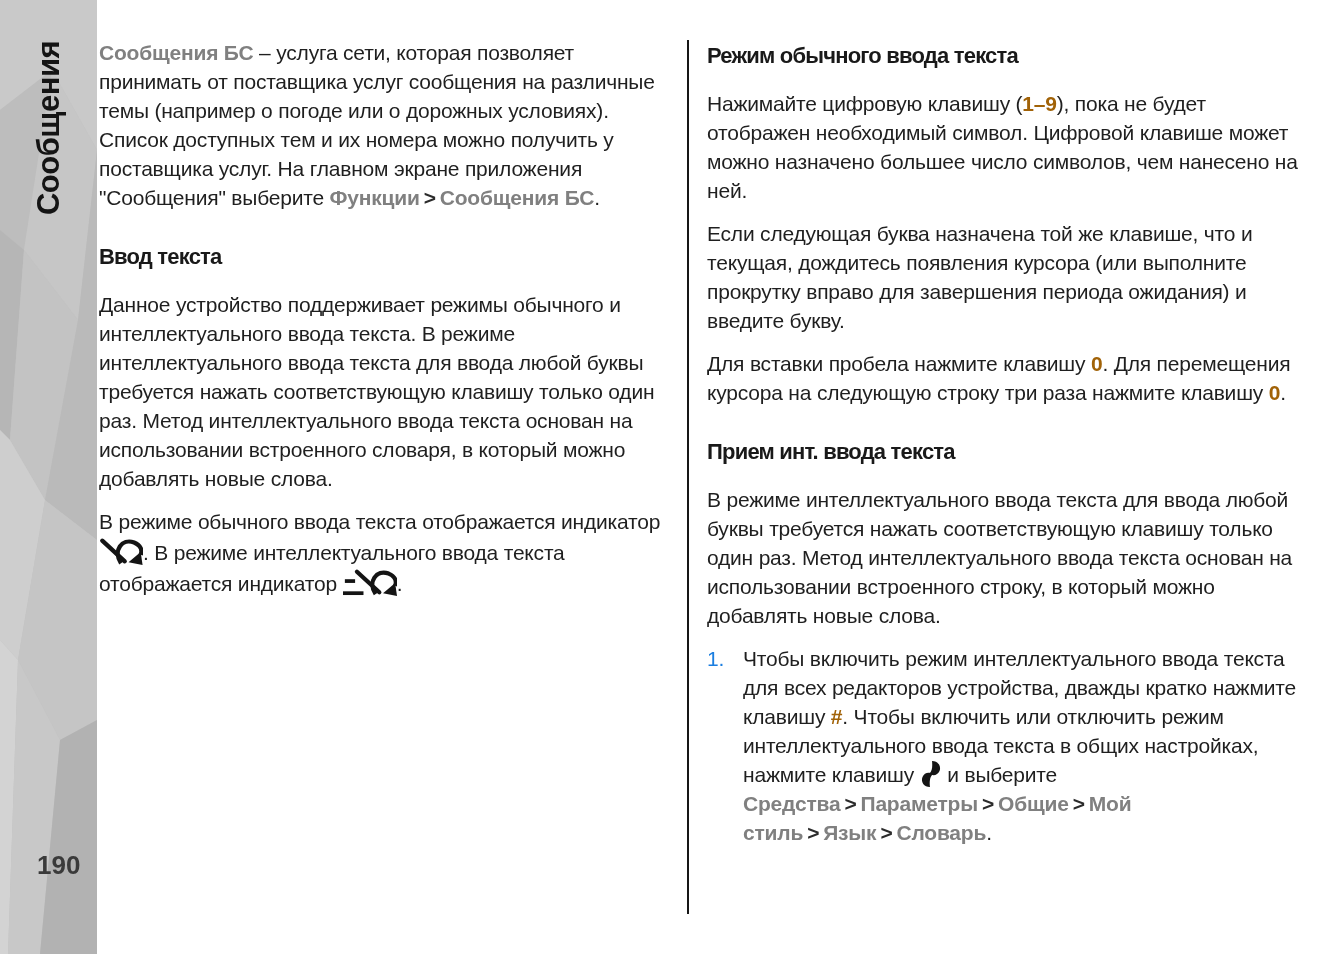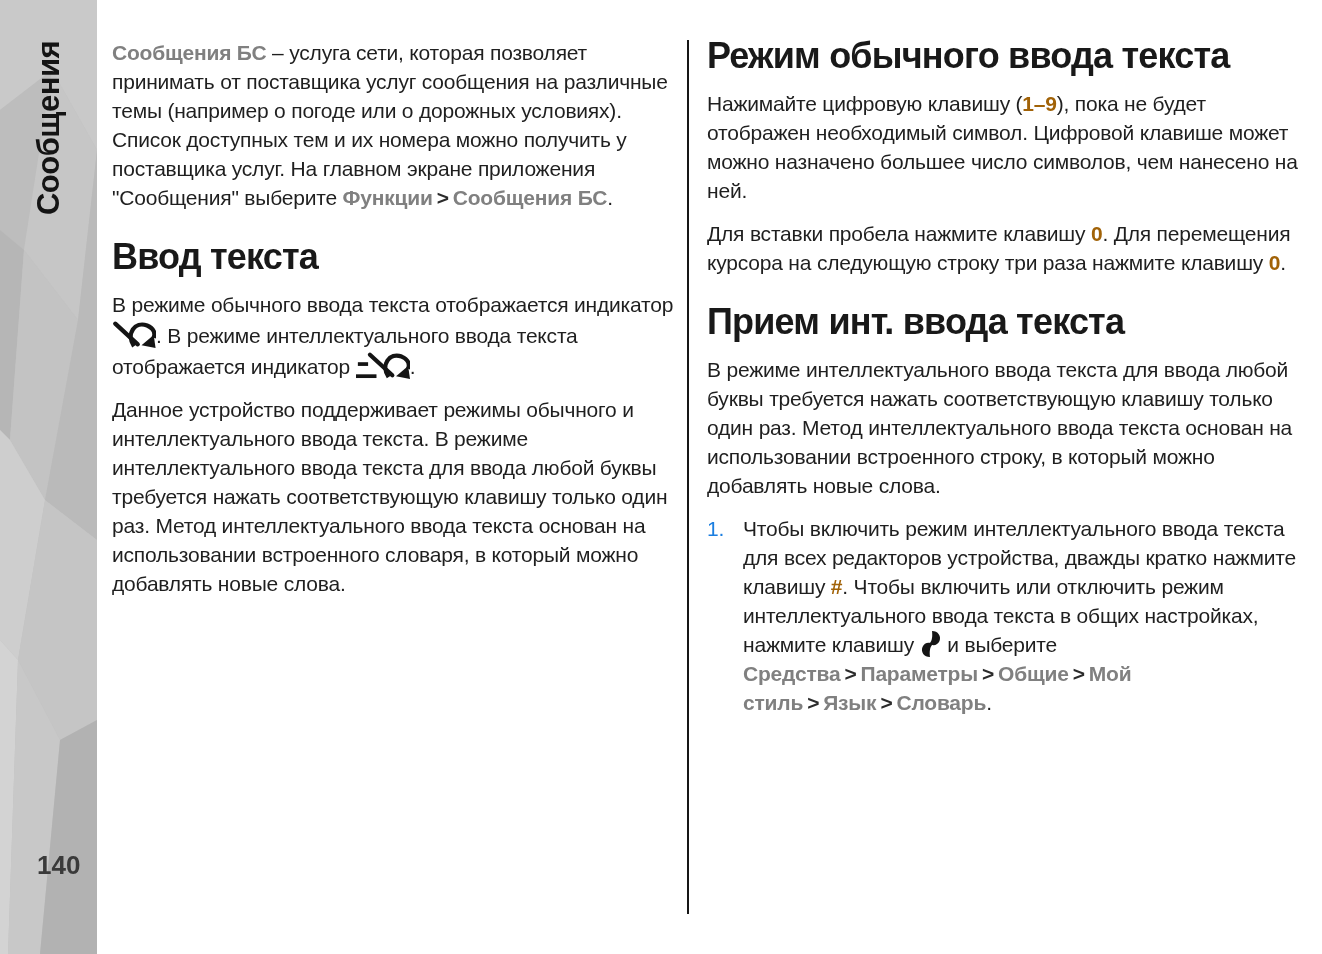--- a/index.html
+++ b/index.html
@@ -17,26 +17,26 @@
     transform:translate(-50%,-50%) rotate(-90deg);
     white-space:nowrap;font-size:31px;font-weight:700;color:#141414;
     letter-spacing:-0.5px;
   }
   .page-number{
     position:absolute;left:37px;top:850px;
     font-size:26px;font-weight:700;color:#3a3a3a;letter-spacing:0;
   }
   
   .col{position:absolute;}
-  .col-left{left:112px;top:38px;width:566px;}
+  .col-left{left:99px;top:38px;width:566px;}
   .col-right{left:707px;top:36px;width:600px;}
   .divider{position:absolute;left:687px;top:40px;width:2px;height:874px;background:#161616;}
   p{margin:0 0 14px;font-size:21px;line-height:29px;}
   h2{
-    margin:25px 0 13px;font-size:36px;line-height:40px;font-weight:700;
+    margin:25px 0 13px;font-size:22px;line-height:40px;font-weight:700;
     color:#191919;letter-spacing:-0.8px;
   }
   .col-right h2:first-child{margin-top:0;}
   .s-n{color:#1f1f1f;}
   .s-g{color:#808080;font-weight:700;}
   .s-b{color:#a16207;font-weight:700;}
   .s-sep{color:#2b2b2b;font-weight:700;padding:0 4px;}
   .list-item{display:flex;font-size:21px;line-height:29px;margin:0 0 14px;}
   .li-num{flex:0 0 36px;color:#1b7ee0;}
   .li-body{flex:1 1 auto;}
@@ -55,39 +55,40 @@
     <polygon points="0,230 24,250 10,440 0,430" fill="#b6b6b6"></polygon>
     <polygon points="24,250 78,320 45,500 10,440" fill="#c3c3c3"></polygon>
     <polygon points="78,320 97,150 97,540 45,500" fill="#bababa"></polygon>
     <polygon points="0,430 10,440 45,500 18,660 0,640" fill="#cecece"></polygon>
     <polygon points="45,500 97,540 97,720 60,740 18,660" fill="#c5c5c5"></polygon>
     <polygon points="0,640 18,660 8,954 0,954" fill="#d3d3d3"></polygon>
     <polygon points="18,660 60,740 40,954 8,954" fill="#c8c8c8"></polygon>
     <polygon points="60,740 97,720 97,954 40,954" fill="#b2b2b2"></polygon>
   </svg>
   <div class="chapter-label">Сообщения</div>
-  <div class="page-number">140</div>
+  <div class="page-number">190</div>
 </aside>
 
 <div class="divider"></div>
 
 <main class="col col-left">
     <p><span class="s-g">Сообщения БС</span><span class="s-n"> – услуга сети, которая позволяет принимать от поставщика услуг сообщения на различные темы (например о погоде или о дорожных условиях). Список доступных тем и их номера можно получить у поставщика услуг. На главном экране приложения "Сообщения" выберите </span><span class="s-g">Функции</span><span class="s-sep">&gt;</span><span class="s-g">Сообщения БС</span><span class="s-n">.</span></p>
     <h2>Ввод текста</h2>
+    <p><span class="s-n">Данное устройство поддерживает режимы обычного и интеллектуального ввода текста. В режиме интеллектуального ввода текста для ввода любой буквы требуется нажать соответствующую клавишу только один раз. Метод интеллектуального ввода текста основан на использовании встроенного словаря, в который можно добавлять новые слова.</span></p>
     <p><span class="s-n">В режиме обычного ввода текста отображается индикатор </span><svg viewBox="0 0 46 32" class="inline-icon" style="width:44px;height:30px">
         <use href="#sym-pencil"></use>
       </svg><span class="s-n">. В режиме интеллектуального ввода текста отображается индикатор </span><svg viewBox="0 0 58 32" class="inline-icon" style="width:54px;height:30px">
         <use href="#sym-pencil-lines"></use>
       </svg><span class="s-n">.</span></p>
-    <p><span class="s-n">Данное устройство поддерживает режимы обычного и интеллектуального ввода текста. В режиме интеллектуального ввода текста для ввода любой буквы требуется нажать соответствующую клавишу только один раз. Метод интеллектуального ввода текста основан на использовании встроенного словаря, в который можно добавлять новые слова.</span></p>
   </main>
 
 <main class="col col-right">
     <h2>Режим обычного ввода текста</h2>
     <p><span class="s-n">Нажимайте цифровую клавишу (</span><span class="s-b">1–9</span><span class="s-n">), пока не будет отображен необходимый символ. Цифровой клавише может можно назначено большее число символов, чем нанесено на ней.</span></p>
+    <p><span class="s-n">Если следующая буква назначена той же клавише, что и текущая, дождитесь появления курсора (или выполните прокрутку вправо для завершения периода ожидания) и введите букву.</span></p>
     <p><span class="s-n">Для вставки пробела нажмите клавишу </span><span class="s-b">0</span><span class="s-n">. Для перемещения курсора на следующую строку три раза нажмите клавишу </span><span class="s-b">0</span><span class="s-n">.</span></p>
     <h2>Прием инт. ввода текста</h2>
     <p><span class="s-n">В режиме интеллектуального ввода текста для ввода любой буквы требуется нажать соответствующую клавишу только один раз. Метод интеллектуального ввода текста основан на использовании встроенного строку, в который можно добавлять новые слова.</span></p>
     <div class="list-item">
       <span class="li-num">1.</span>
       <span class="li-body"><span class="s-n">Чтобы включить режим интеллектуального ввода текста для всех редакторов устройства, дважды кратко нажмите клавишу </span><span class="s-b">#</span><span class="s-n">. Чтобы включить или отключить режим интеллектуального ввода текста в общих настройках, нажмите клавишу </span><svg viewBox="0 0 22 28" class="inline-icon" style="width:22px;height:28px">
           <use href="#sym-menu-key"></use>
         </svg><span class="s-n"> и выберите </span><span class="s-g">Средства</span><span class="s-sep">&gt;</span><span class="s-g">Параметры</span><span class="s-sep">&gt;</span><span class="s-g">Общие</span><span class="s-sep">&gt;</span><span class="s-g">Мой стиль</span><span class="s-sep">&gt;</span><span class="s-g">Язык</span><span class="s-sep">&gt;</span><span class="s-g">Словарь</span><span class="s-n">.</span></span>
     </div>
   </main>

